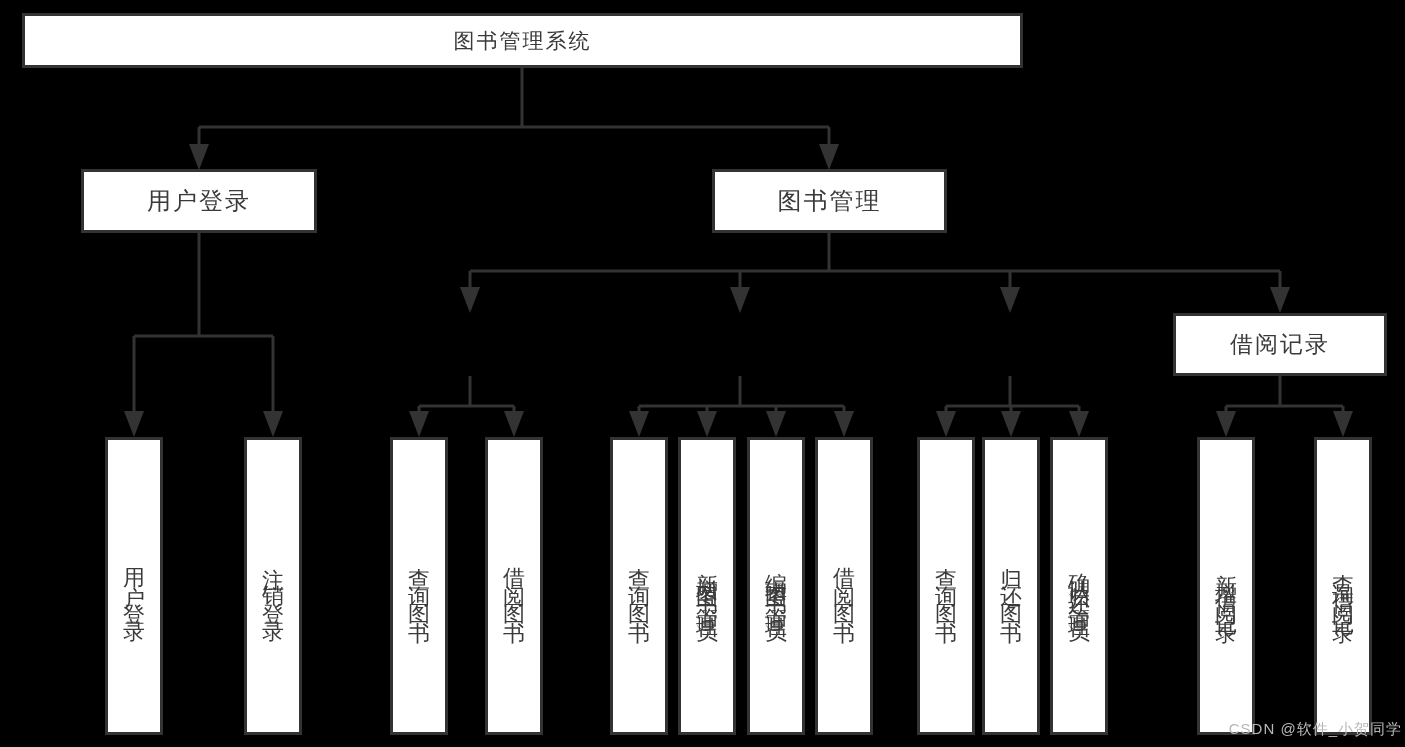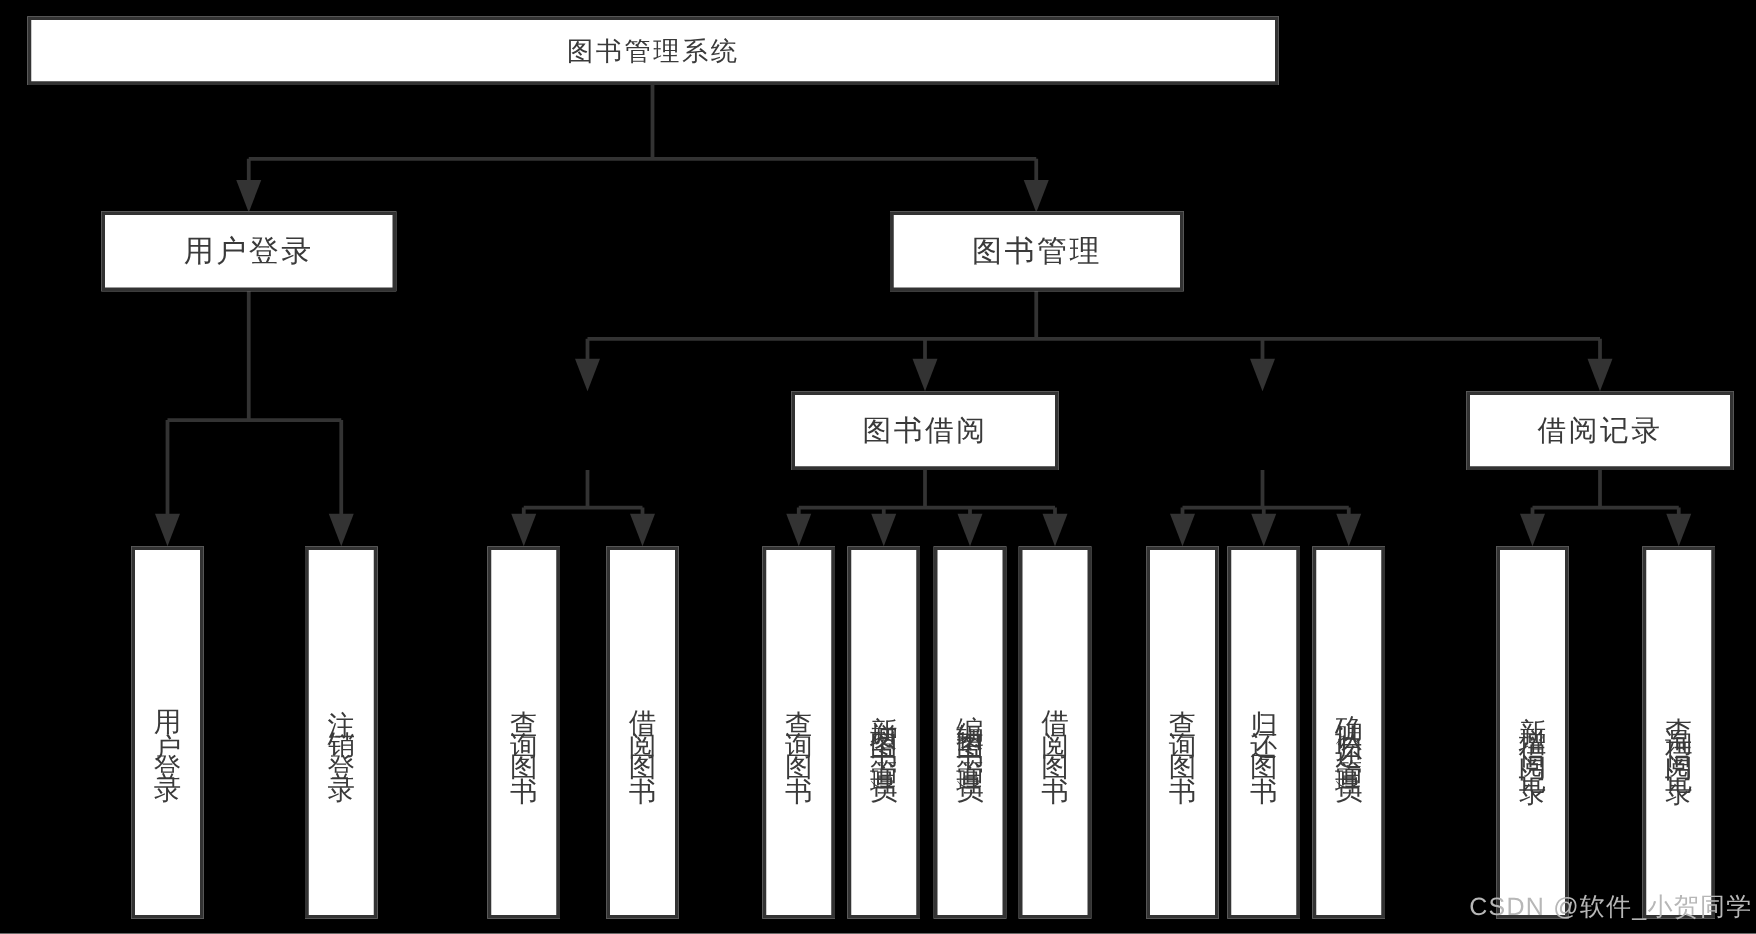--- a/index.html
+++ b/index.html
@@ -50,21 +50,21 @@
   .b1{left:105px;}  .b2{left:244px;}
   .b3{left:390px;}  .b4{left:485px;}
   .b5{left:610px;}  .b6{left:678px;}
   .b7{left:747px;}  .b8{left:815px;}
   .b9{left:917px;}  .b10{left:982px;}
   .b11{left:1050px;}
   .b12{left:1197px;} .b13{left:1314px;}
   .watermark{
     position:absolute;
     right:3px;bottom:8px;
-    font-size:20px;
+    font-size:15px;
     color:var(--wm);
     letter-spacing:1px;
     white-space:nowrap;
   }
 </style>
 </head>
 <body>
 
 <div class="canvas">
 
@@ -126,23 +126,20 @@
     <span class="hlabel">图书管理系统</span>
   </div>
 
   <div class="node lvl2 n-user">
     <span class="hlabel">用户登录</span>
   </div>
   <div class="node lvl2 n-book">
     <span class="hlabel">图书管理</span>
   </div>
 
-  <div class="node lvl3 n-l3-2">
-    <span class="hlabel">图书借阅</span>
-  </div>
   <div class="node lvl3 n-l3-4">
     <span class="hlabel">借阅记录</span>
   </div>
 
   <div class="node leaf b1">
     <span class="vtext" style="letter-spacing: 18px;">用户登录</span>
   </div>
   <div class="node leaf b2">
     <span class="vtext" style="letter-spacing: 18px;">注销登录</span>
   </div>

